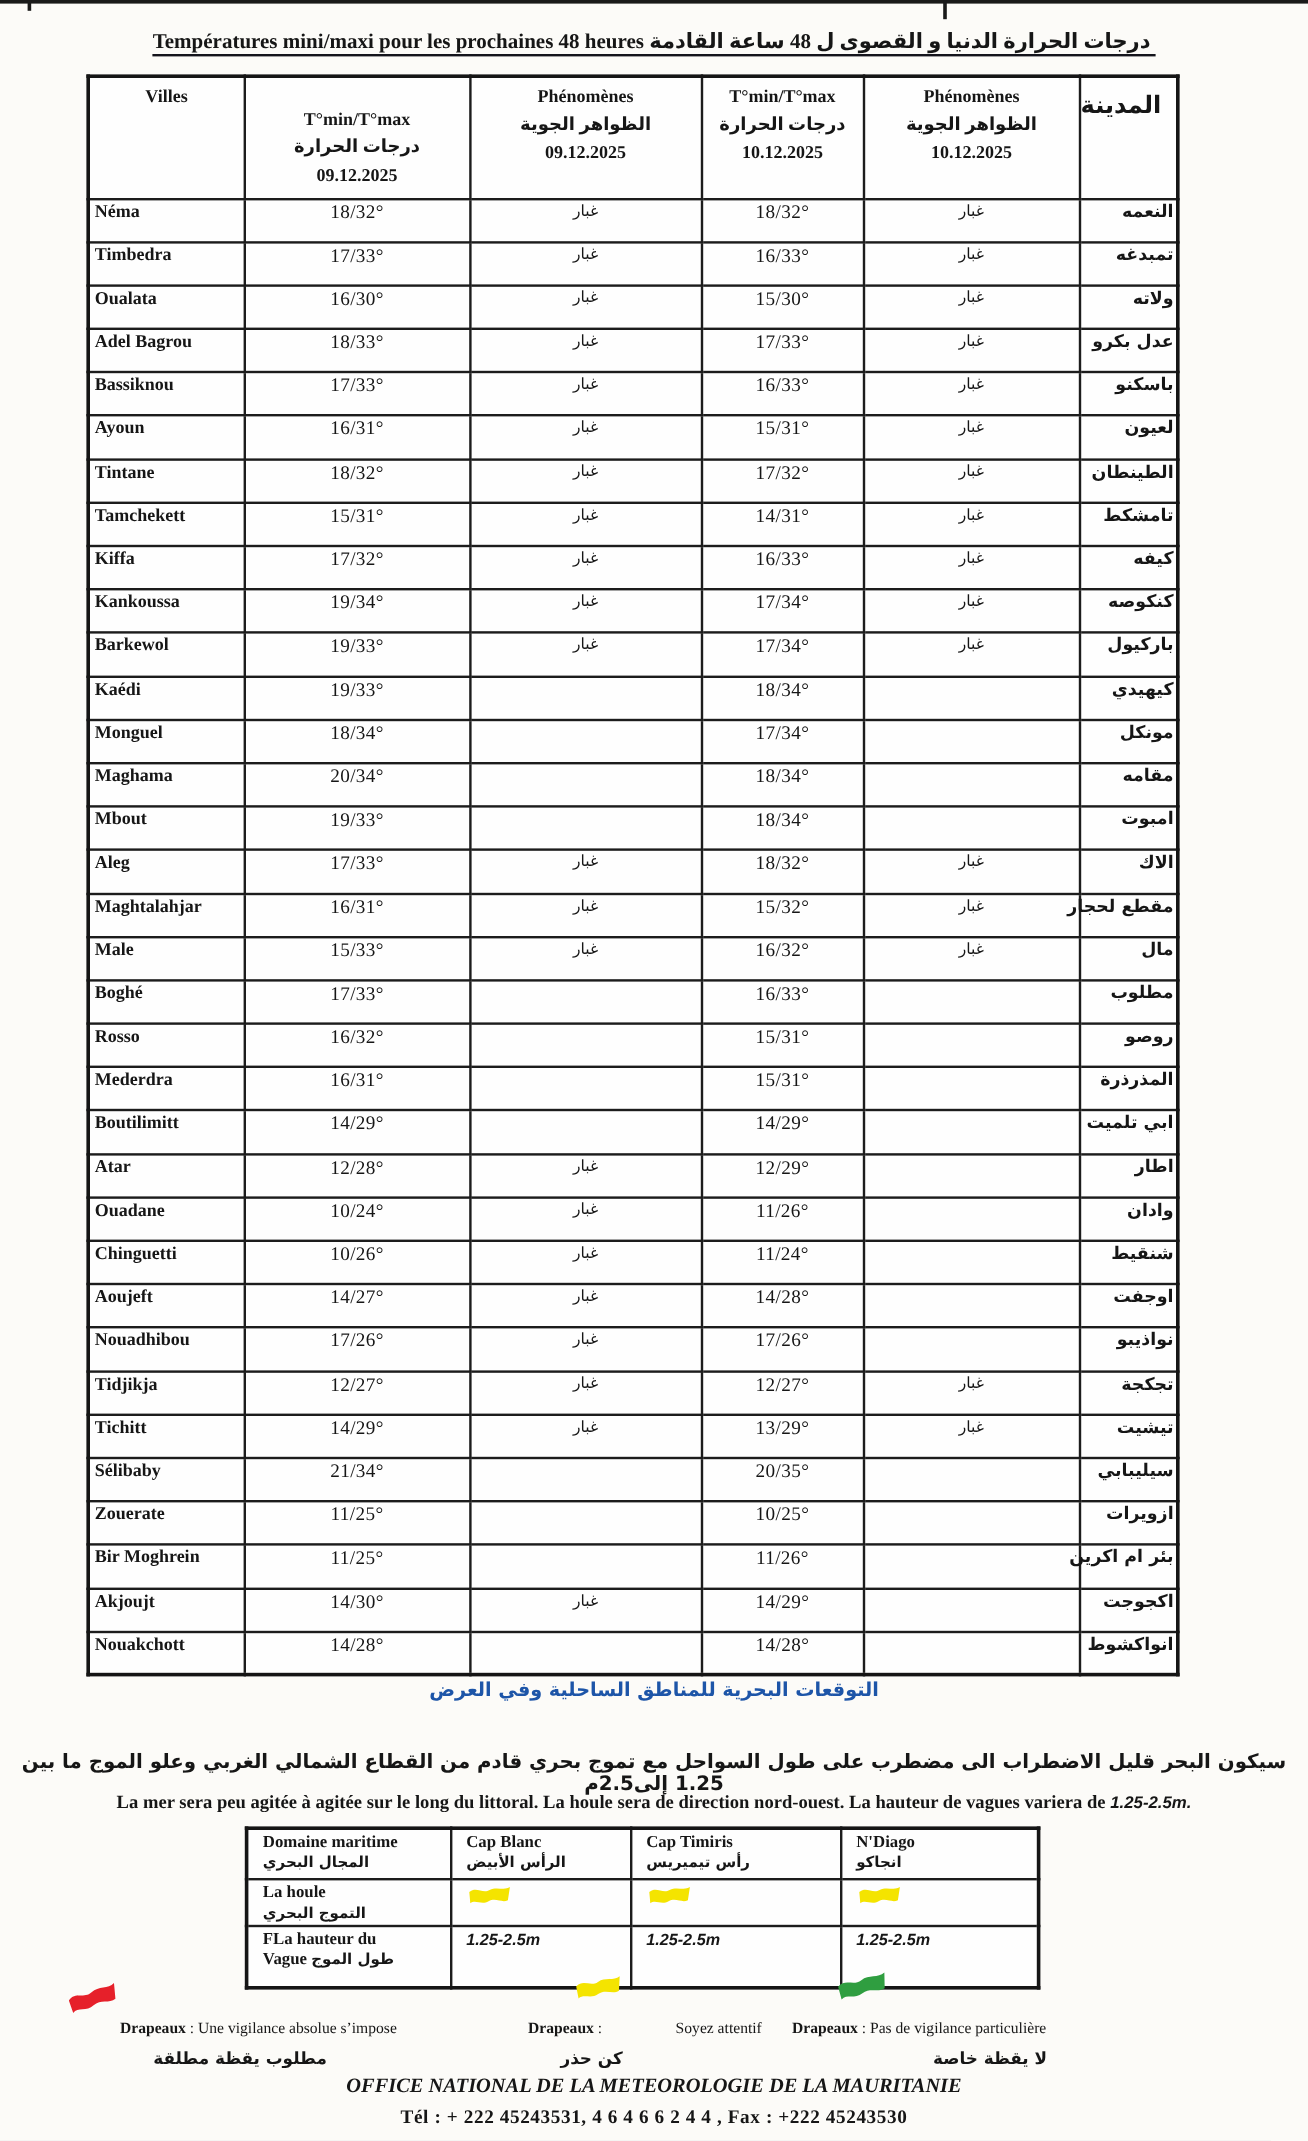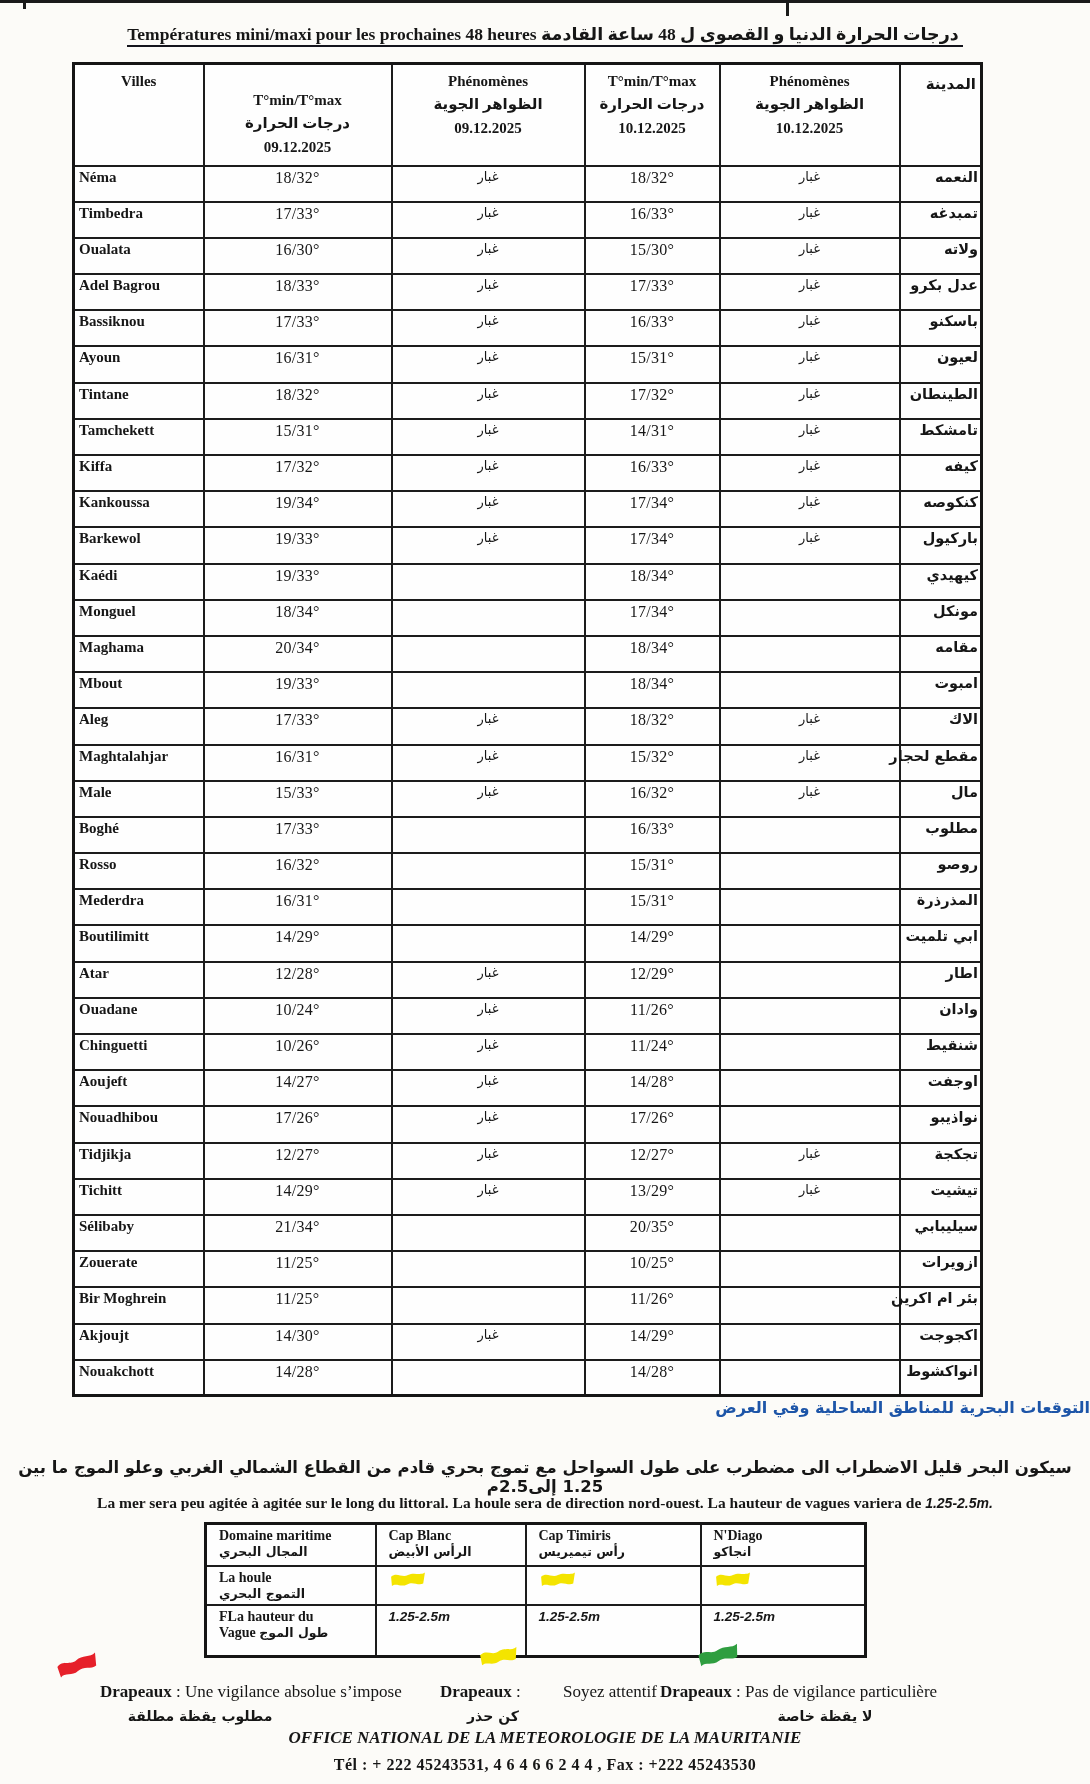--- a/index.html
+++ b/index.html
@@ -21,30 +21,30 @@
 
   
   table.main { position:absolute; left:72px; top:62px; width:908px;
     border-collapse:collapse; table-layout:fixed; background:#fefefe;
     border:3px solid #151515; }
   table.main th, table.main td { border:2.2px solid #1c1c1c; overflow:visible; }
   table.main thead th { height:102px; vertical-align:top; text-align:center;
     font-size:15px; font-weight:bold; padding-top:5px; line-height:1.55; }
   table.main thead th.pad-mid { padding-top:24px; }
   table.main thead th .hl { display:block; }
-  table.main thead th.h-city { text-align:right; padding-right:4px; padding-top:8px; font-size:15px; }
+  table.main thead th.h-city { text-align:left; padding-right:4px; padding-top:8px; font-size:20px; }
   table.main tbody td { height:36.2px; vertical-align:top; padding-top:2px; }
   td.c-city { font-weight:bold; font-size:15px; padding-left:4px; white-space:nowrap; }
   td.c-temp { text-align:center; font-size:16px; letter-spacing:.3px; }
   td.c-phen { text-align:center; font-size:13px; font-family:"DejaVu Sans",sans-serif; padding-top:5px; }
   td.c-ar  { direction:rtl; text-align:right; font-weight:bold; font-size:14.5px;
     font-family:"DejaVu Sans",sans-serif; white-space:nowrap; padding-right:2px; padding-top:6px;margin-top:16px; }
 
   
-  .m-title-ar { position:absolute; top:1398px; left:0; width:100%; 
+  .m-title-ar { position:absolute; top:1398px; left:0; width:100%; text-align:center;
     color:#1d55a8; font-weight:bold; font-size:16px; font-family:"DejaVu Sans",sans-serif; direction:rtl; }
   .m-title-fr { position:absolute; top:1426px; left:0; width:100%; text-align:center;
     color:#1d55a8; font-weight:bold; font-size:17.5px; }
   .sea-ar { position:absolute; top:1458px; left:0; width:100%; text-align:center; direction:rtl;
     font-weight:bold; font-size:16.5px; font-family:"DejaVu Sans",sans-serif; }
   .sea-fr { position:absolute; top:1494px; left:0; width:100%; text-align:center;
     font-weight:bold; font-size:15.5px; }
   .sea-fr .val { font-family:"Liberation Sans",sans-serif; font-style:italic; font-size:14px;margin-top:48px; }
 
   table.maritime { position:absolute; left:204px; top:1522px; width:660px;
@@ -61,21 +61,21 @@
 
   
   .flag { display:inline-block; }
   .flag svg { display:block; }
   .f-yellow path { fill:#f4e400; }
   .f-red path { fill:#e6202a; }
   .f-green path { fill:#2f9e40; }
 
   
   .legend { position:absolute; top:1648px; left:0; width:1090px; height:86px; }
-  .legend .txt { position:absolute; top:34px; font-size:17px; white-space:nowrap; }
+  .legend .txt { position:absolute; top:34px; font-size:13px; white-space:nowrap; }
   .legend b { font-weight:bold; }
   .legend .ar { position:absolute; top:60px; font-weight:bold; font-size:14px;
     font-family:"DejaVu Sans",sans-serif; direction:rtl; text-align:center; }
   .lg-flag-red { position:absolute; left:56px; top:6px; transform:rotate(-14deg); }
   .lg-flag-yellow { position:absolute; left:478px; top:-2px; transform:rotate(-6deg); }
   .lg-flag-green { position:absolute; left:697px; top:-4px; transform:rotate(-10deg); }
 
   
   .office { position:absolute; top:1728px; left:0; width:100%; text-align:center;
     font-weight:bold; font-style:italic; font-size:17px; }

